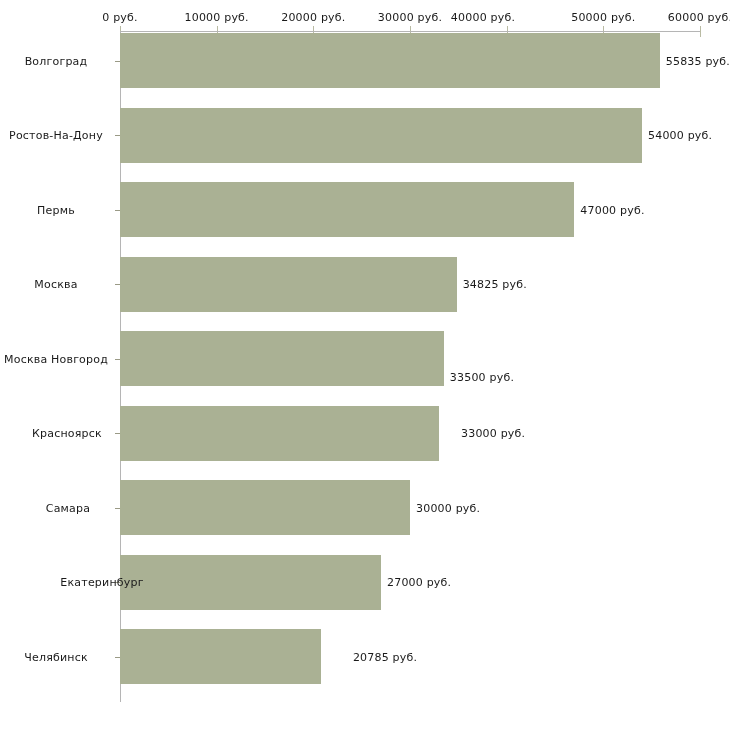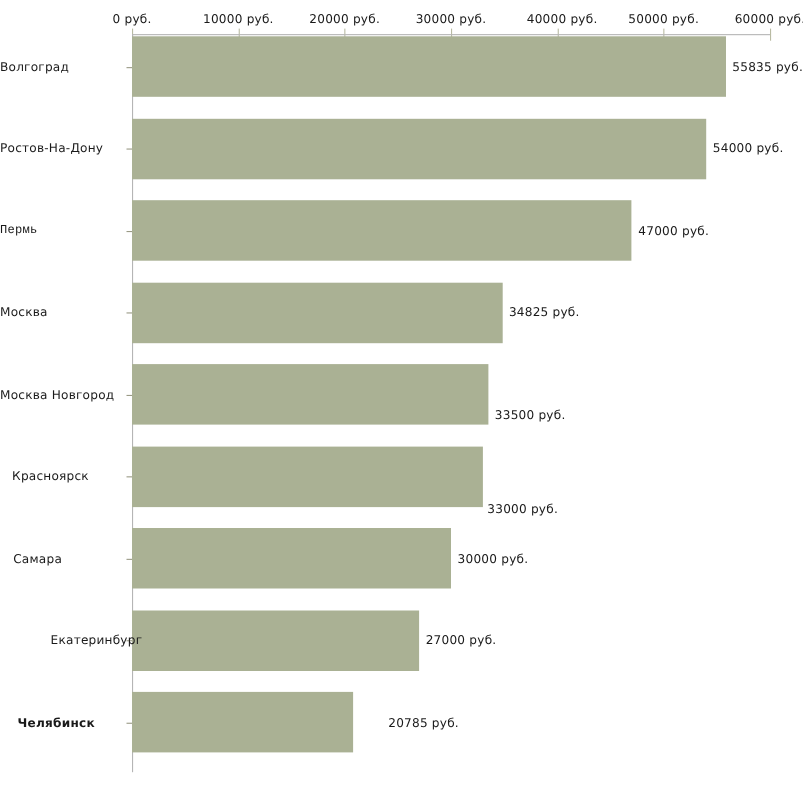--- a/index.html
+++ b/index.html
@@ -58,21 +58,21 @@
     width: 5px;
     height: 1px;
     background: #9a9a86;
   }
   .y-tick-label {
     position: absolute;
     right: 0;
     font-size: 11px;
     color: #1a1a1a;
     white-space: nowrap;
-    text-align: left;
+    text-align: center;
     letter-spacing: 0.2px;
     transform: translateY(-50%);
   }
   
   .bar {
     position: absolute;
     background: #aab194;
   }
   .bar-value-label {
     position: absolute;
@@ -100,64 +100,64 @@
     <div id="x-ticks">
         <div class="x-tick" style="left: 120px;"></div>
         <div class="x-tick-label" style="left: 120px;">0 руб.</div>
         <div class="x-tick" style="left: 216.667px;"></div>
         <div class="x-tick-label" style="left: 216.667px;">10000 руб.</div>
         <div class="x-tick" style="left: 313.333px;"></div>
         <div class="x-tick-label" style="left: 313.333px;">20000 руб.</div>
         <div class="x-tick" style="left: 410px;"></div>
         <div class="x-tick-label" style="left: 410px;">30000 руб.</div>
         <div class="x-tick" style="left: 506.667px;"></div>
-        <div class="x-tick-label" style="left: 511px;">40000 руб.</div>
+        <div class="x-tick-label" style="left: 483px;">40000 руб.</div>
         <div class="x-tick" style="left: 603.333px;"></div>
         <div class="x-tick-label" style="left: 603.333px;">50000 руб.</div>
         <div class="x-tick" style="left: 700px;"></div>
         <div class="x-tick-label" style="left: 700px;">60000 руб.</div>
       </div>
 
     <div class="x-axis-line"></div>
     <div class="y-axis-line"></div>
 
     <div id="bars">
         <div class="bar" style="left: 120px; top: 33px; width: 539.738px; height: 55px; background: rgb(170, 177, 148);"></div>
         <div class="y-tick" style="top: 61px;"></div>
         <div class="y-tick-label" style="top: 60.5px; left: 0px; width: 112px;">Волгоград</div>
         <div class="bar-value-label" style="left: 665.738px; top: 60.5px;">55835 руб.</div>
         <div class="bar" style="left: 120px; top: 107.5px; width: 522px; height: 55px; background: rgb(170, 177, 148);"></div>
         <div class="y-tick" style="top: 135px;"></div>
         <div class="y-tick-label" style="top: 135px; left: 0px; width: 112px;">Ростов-На-Дону</div>
         <div class="bar-value-label" style="left: 648px; top: 135px;">54000 руб.</div>
         <div class="bar" style="left: 120px; top: 182px; width: 454.333px; height: 55px; background: rgb(170, 177, 148);"></div>
         <div class="y-tick" style="top: 210px;"></div>
-        <div class="y-tick-label" style="top: 209.5px; left: 0px; width: 112px; font-family: Liberation Mono, monospace;">Пермь</div>
+        <div class="y-tick-label" style="top: 209.5px; left: 0px; width: 112px;">Пермь</div>
         <div class="bar-value-label" style="left: 580.333px; top: 209.5px;">47000 руб.</div>
         <div class="bar" style="left: 120px; top: 256.5px; width: 336.642px; height: 55px; background: rgb(170, 177, 148);"></div>
         <div class="y-tick" style="top: 284px;"></div>
         <div class="y-tick-label" style="top: 284px; left: 0px; width: 112px;">Москва</div>
         <div class="bar-value-label" style="left: 462.642px; top: 284px;">34825 руб.</div>
         <div class="bar" style="left: 120px; top: 331px; width: 323.833px; height: 55px; background: rgb(170, 177, 148);"></div>
         <div class="y-tick" style="top: 359px;"></div>
         <div class="y-tick-label" style="top: 358.5px; left: 0px; width: 112px;">Москва Новгород</div>
         <div class="bar-value-label" style="left: 449.833px; top: 377px;">33500 руб.</div>
         <div class="bar" style="left: 120px; top: 405.5px; width: 319px; height: 55px; background: rgb(170, 177, 148);"></div>
         <div class="y-tick" style="top: 433px;"></div>
         <div class="y-tick-label" style="top: 433px; left: 0px; width: 112px; padding-left: 11px;">Красноярск</div>
-        <div class="bar-value-label" style="left: 443px; top: 433px; margin-top: 30px;">33000 руб.</div>
+        <div class="bar-value-label" style="left: 461px; top: 433px;">33000 руб.</div>
         <div class="bar" style="left: 120px; top: 480px; width: 290px; height: 55px; background: rgb(170, 177, 148);"></div>
         <div class="y-tick" style="top: 508px;"></div>
         <div class="y-tick-label" style="top: 507.5px; left: 0px; width: 112px; margin-left: 12px;">Самара</div>
         <div class="bar-value-label" style="left: 416px; top: 507.5px;">30000 руб.</div>
         <div class="bar" style="left: 120px; top: 554.5px; width: 261px; height: 55px; background: rgb(170, 177, 148);"></div>
         <div class="y-tick" style="top: 582px;"></div>
         <div class="y-tick-label" style="top: 582px; left: 0px; width: 112px; margin-left: 46px;">Екатеринбург</div>
         <div class="bar-value-label" style="left: 387px; top: 582px;">27000 руб.</div>
         <div class="bar" style="left: 120px; top: 629px; width: 200.922px; height: 55px; background: rgb(170, 177, 148);"></div>
         <div class="y-tick" style="top: 657px;"></div>
-        <div class="y-tick-label" style="top: 656.5px; left: 16px; width: 112px; font-weight: bold;">Челябинск</div>
+        <div class="y-tick-label" style="top: 656.5px; left: 0px; width: 112px;">Челябинск</div>
         <div class="bar-value-label" style="left: 326.922px; top: 656.5px; margin-left: 26px;">20785 руб.</div>
       </div>
 
   </div>
 
 </div>
 
 </body></html>

